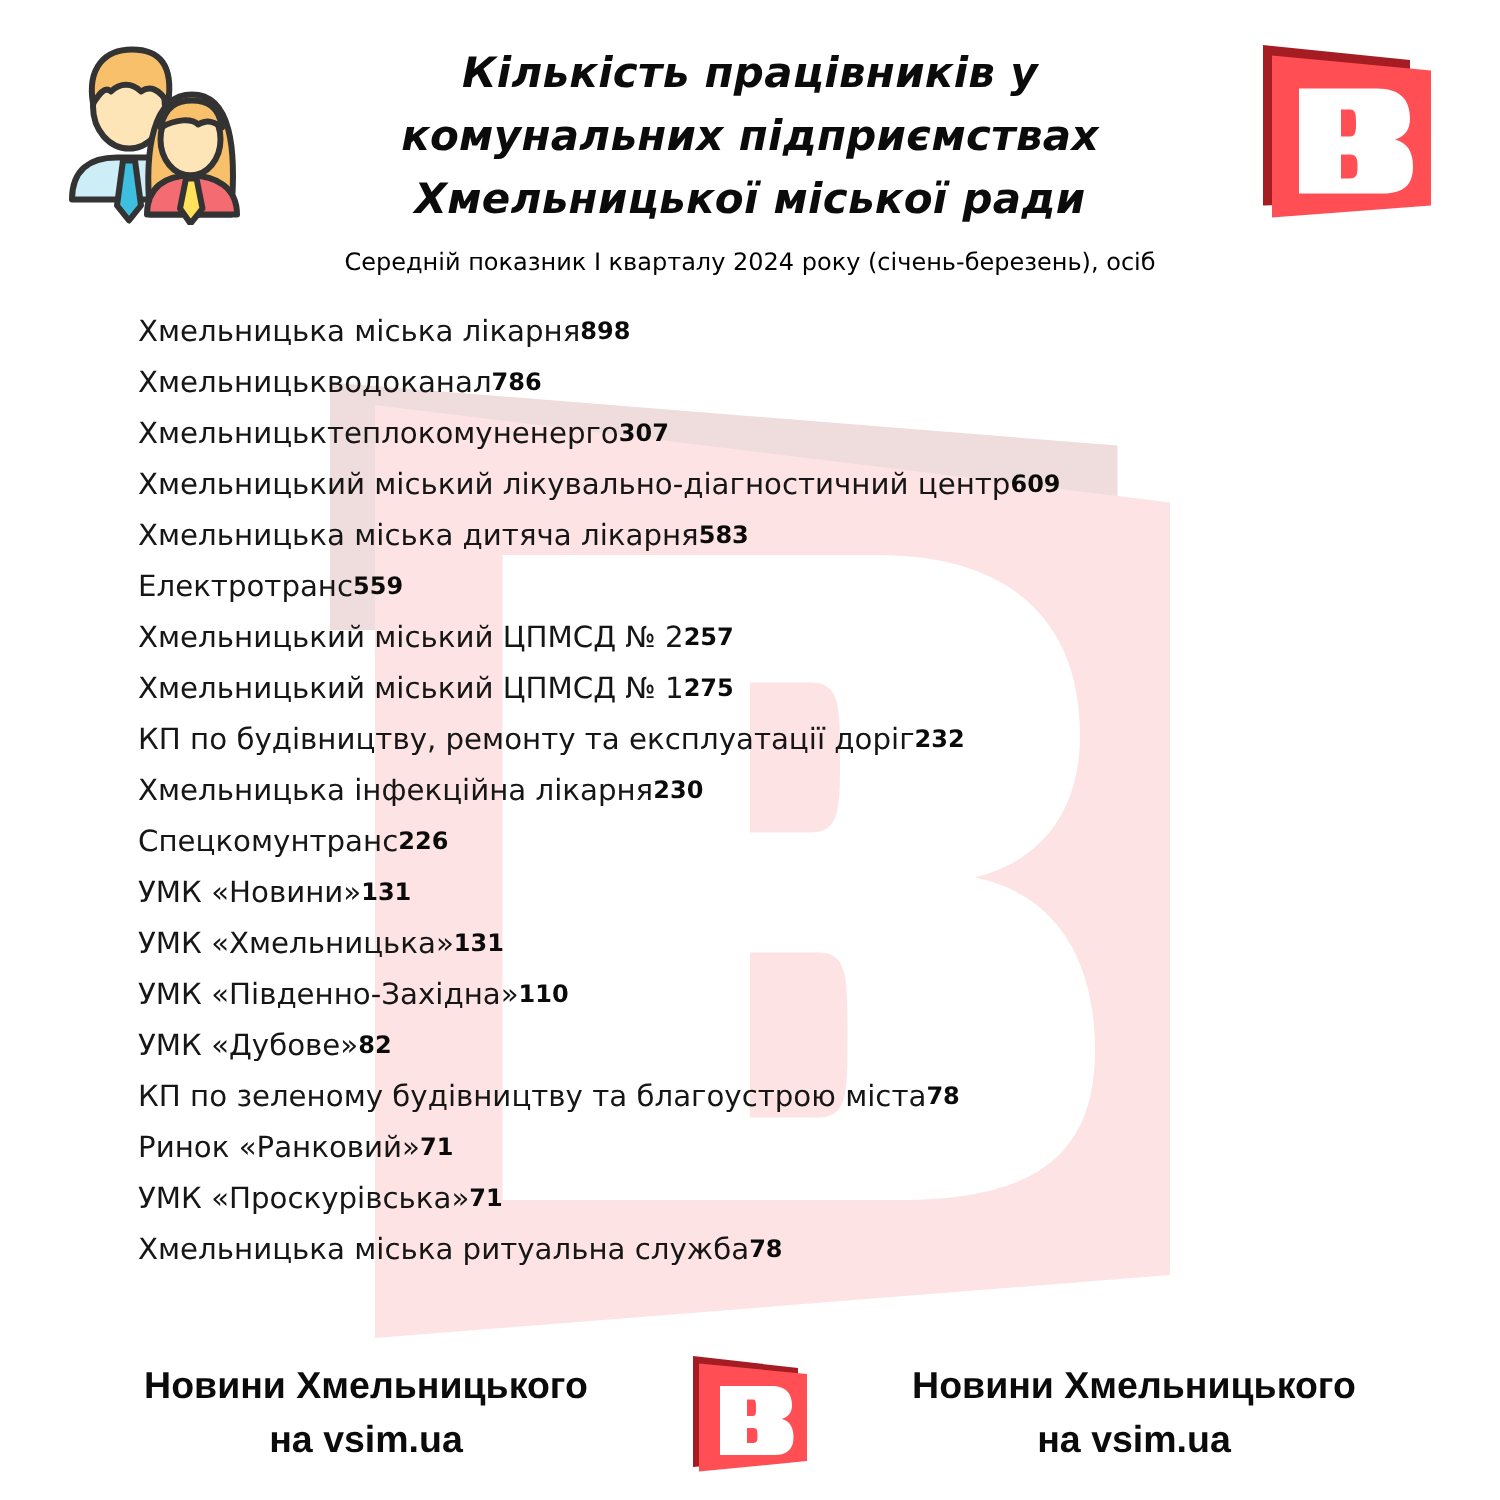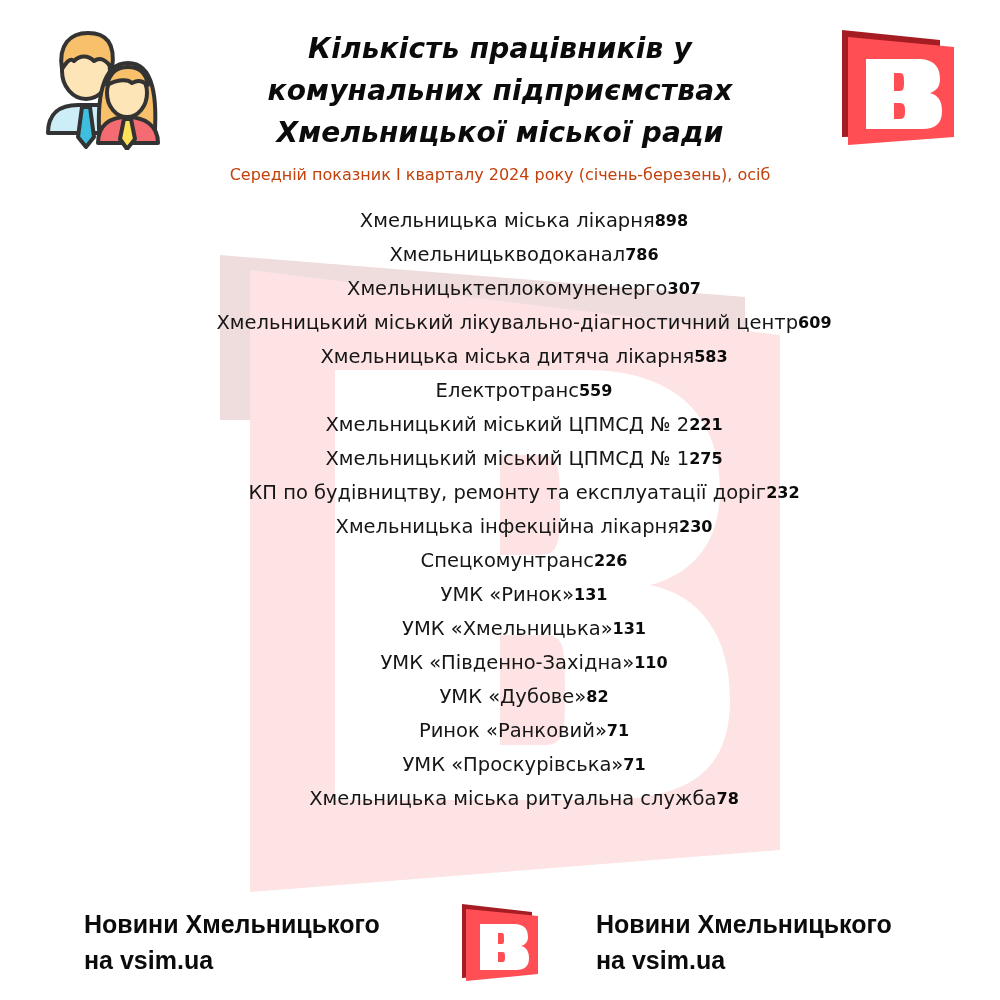--- a/index.html
+++ b/index.html
@@ -12,32 +12,32 @@
     .header-icon { position: absolute; left: 40px; top: 25px; width: 125px; height: 125px; z-index: 1; }
     .header-logo { position: absolute; left: 838px; top: 25px; width: 120px; height: 125px; z-index: 1; }
     .title {
       position: absolute; left: 180px; top: 28px; width: 640px; z-index: 1;
       text-align: center; font-weight: bold; font-size: 28px; line-height: 42px;
       color: #0b0b0b; letter-spacing: 0.2px;
     }
     .title span { display: block; font-style: italic; }
     .subtitle {
       position: absolute; left: 100px; top: 165px; width: 800px; z-index: 1;
-      text-align: center; font-size: 16px; color: #c2410c; font-family: "DejaVu Sans", sans-serif;
+      text-align: center; font-size: 16px; color: #000000; font-family: "DejaVu Sans", sans-serif;
     }
     .table { position: absolute; left: 46px; top: 203px; width: 910px; z-index: 1; }
     .row {
-      display: flex; justify-content: center; align-items: center;
+      display: flex; justify-content: flex-start; align-items: center;
       height: 34px; font-size: 19.5px; margin-left: 46px;
     }
     .row .name { color: #161616; white-space: nowrap; }
     .row .value { font-weight: bold; font-size: 16px; color: #0b0b0b; }
     .footer { position: absolute; left: 0; top: 900px; width: 1000px; height: 90px; z-index: 1; }
     .footer-text {
-      position: absolute; top: 6px; width: 320px; text-align: left;
+      position: absolute; top: 6px; width: 320px; text-align: center;
       font-family: "Liberation Sans", sans-serif; font-weight: bold; font-size: 25px; line-height: 36px;
       color: #0b0b0b;
     }
     .footer-text span { display: block; }
     .footer-left { left: 84px; }
     .footer-right { left: 596px; }
     .footer-logo { position: absolute; left: 460px; top: 2px; width: 80px; height: 80px; }
   </style>
 </head>
 <body>
@@ -100,53 +100,57 @@
   <div class="row">
       <span class="name">Хмельницька міська дитяча лікарня</span>
       <span class="value">583</span>
     </div>
   <div class="row">
       <span class="name">Електротранс</span>
       <span class="value">559</span>
     </div>
   <div class="row">
       <span class="name">Хмельницький міський ЦПМСД № 2</span>
-      <span class="value">221</span>
+      <span class="value">257</span>
     </div>
   <div class="row">
       <span class="name">Хмельницький міський ЦПМСД № 1</span>
       <span class="value">275</span>
     </div>
   <div class="row">
       <span class="name">КП по будівництву, ремонту та експлуатації доріг</span>
       <span class="value">232</span>
     </div>
   <div class="row">
       <span class="name">Хмельницька інфекційна лікарня</span>
       <span class="value">230</span>
     </div>
   <div class="row">
       <span class="name">Спецкомунтранс</span>
       <span class="value">226</span>
     </div>
   <div class="row">
-      <span class="name">УМК «Ринок»</span>
+      <span class="name">УМК «Новини»</span>
       <span class="value">131</span>
     </div>
   <div class="row">
       <span class="name">УМК «Хмельницька»</span>
       <span class="value">131</span>
     </div>
   <div class="row">
       <span class="name">УМК «Південно-Західна»</span>
       <span class="value">110</span>
     </div>
   <div class="row">
       <span class="name">УМК «Дубове»</span>
       <span class="value">82</span>
+    </div>
+  <div class="row">
+      <span class="name">КП по зеленому будівництву та благоустрою міста</span>
+      <span class="value">78</span>
     </div>
   <div class="row">
       <span class="name">Ринок «Ранковий»</span>
       <span class="value">71</span>
     </div>
   <div class="row">
       <span class="name">УМК «Проскурівська»</span>
       <span class="value">71</span>
     </div>
   <div class="row">

